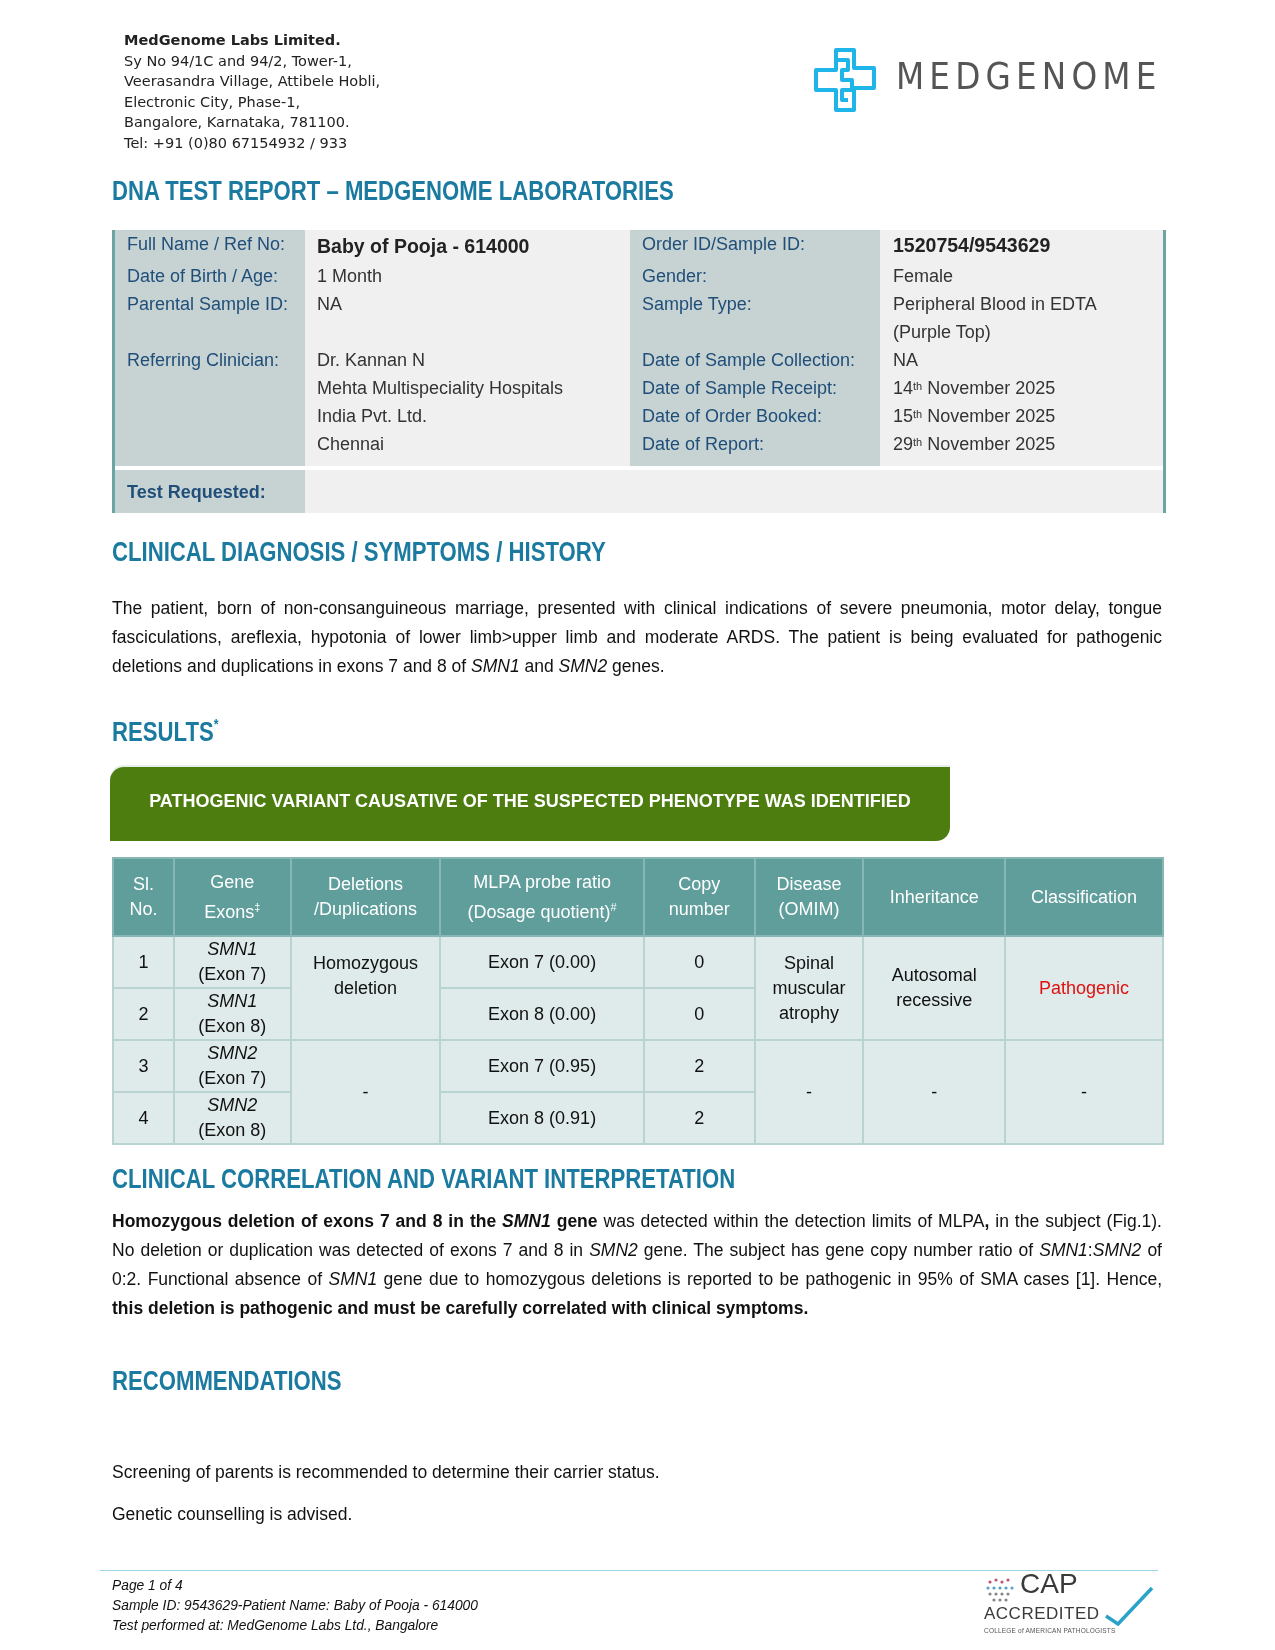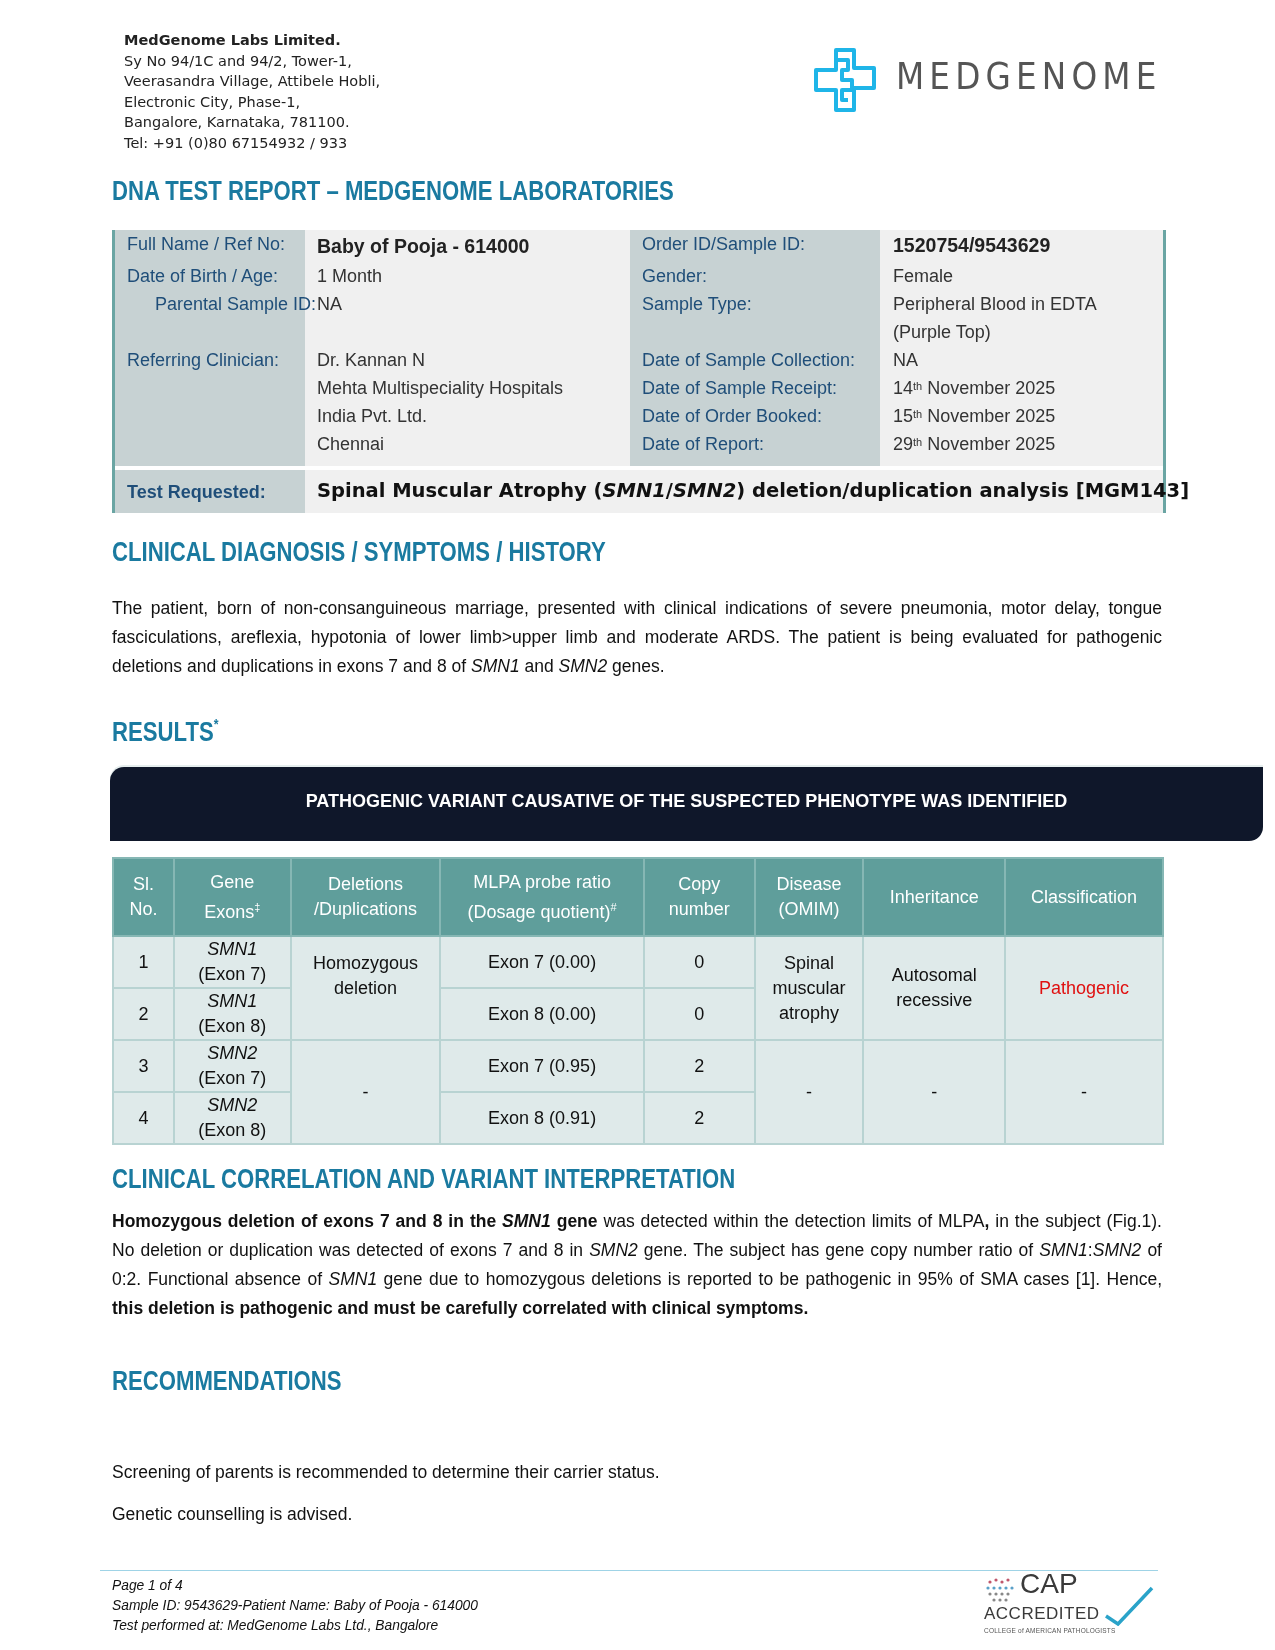--- a/index.html
+++ b/index.html
@@ -45,21 +45,21 @@
 
   
   .para { left: 112px; width: 1050px; font-family: "Liberation Sans", sans-serif; font-size: 17.5px;
           line-height: 29px; color: #111; text-align: justify; }
   .p1 { top: 594px; }
   .p2 { top: 1207px; }
   .p3 { top: 1500px; }
   .p4 { top: 1458px; }
 
   
-  .banner { left: 110px; top: 767px; width: 1153px; height: 74px; background: #0f172a;
+  .banner { left: 110px; top: 767px; width: 840px; height: 74px; background: #4d7c0f;
             border-radius: 14px 0 14px 0; box-shadow: 0 -2px 0 #e6eeee; }
   .banner span { position: absolute; left: 0; right: 0; top: 24px; text-align: center; color: #fff;
                  font-family: "Liberation Sans", sans-serif; font-weight: bold; font-size: 18px; }
 
   
   table.results { position: absolute; left: 112px; top: 857px; width: 1052px; border-collapse: collapse;
                   font-family: "Liberation Sans", sans-serif; }
   table.results th { background: #5f9e9b; color: #ffffff; font-weight: normal; font-size: 18px;
                      line-height: 25px; height: 76px; border: 2px solid #86b7b4; text-align: center; padding: 0 4px; }
   table.results td { background: #dfeaea; font-size: 18px; line-height: 25px; text-align: center;
@@ -105,21 +105,21 @@
 <div class="abs info">
   <div class="lab-col lc1"></div>
   <div class="lab-col lc2"></div>
   <div class="row-sep"></div>
   <div class="test-lab-bg"></div>
 
   <div class="cell lab" style="left:12px;top:0px;">Full Name / Ref No:</div>
   <div class="cell val big" style="left:202px;top:2px;">Baby of Pooja - 614000</div>
   <div class="cell lab" style="left:12px;top:32px;">Date of Birth / Age:</div>
   <div class="cell val" style="left:202px;top:32px;">1 Month</div>
-  <div class="cell lab" style="left:12px;top:60px;margin-left:28px;">Parental Sample ID:</div>
+  <div class="cell lab" style="left:12px;top:60px;">Parental Sample ID:</div>
   <div class="cell val" style="left:202px;top:60px;">NA</div>
   <div class="cell lab" style="left:12px;top:116px;">Referring Clinician:</div>
   <div class="cell val" style="left:202px;top:116px;">Dr. Kannan N</div>
   <div class="cell val" style="left:202px;top:144px;">Mehta Multispeciality Hospitals</div>
   <div class="cell val" style="left:202px;top:172px;text-align:right;">India Pvt. Ltd.</div>
   <div class="cell val" style="left:202px;top:200px;">Chennai</div>
 
   <div class="cell lab" style="left:527px;top:0px;">Order ID/Sample ID:</div>
   <div class="cell val big" style="left:778px;top:1px;">1520754/9543629</div>
   <div class="cell lab" style="left:527px;top:32px;">Gender:</div>
@@ -130,21 +130,20 @@
   <div class="cell lab" style="left:527px;top:116px;">Date of Sample Collection:</div>
   <div class="cell val" style="left:778px;top:116px;">NA</div>
   <div class="cell lab" style="left:527px;top:144px;">Date of Sample Receipt:</div>
   <div class="cell val" style="left:778px;top:144px;"><span>14</span><sup class="th">th</sup><span> November 2025</span></div>
   <div class="cell lab" style="left:527px;top:172px;">Date of Order Booked:</div>
   <div class="cell val" style="left:778px;top:172px;"><span>15</span><sup class="th">th</sup><span> November 2025</span></div>
   <div class="cell lab" style="left:527px;top:200px;">Date of Report:</div>
   <div class="cell val" style="left:778px;top:200px;"><span>29</span><sup class="th">th</sup><span> November 2025</span></div>
 
   <div class="cell lab test-lab" style="left:12px;top:248px;">Test Requested:</div>
-  <div class="cell test-val" style="left:202px;top:247px;"><span>Spinal Muscular Atrophy (</span><i>SMN1</i><span>/</span><i>SMN2</i><span>) deletion/duplication analysis [MGM143]</span></div>
 </div>
 
 <div class="abs h h2">CLINICAL DIAGNOSIS / SYMPTOMS / HISTORY</div>
 <div class="abs para p1"><span>The patient, born of non-consanguineous marriage, presented with clinical indications of severe pneumonia, motor delay, tongue fasciculations, areflexia, hypotonia of lower limb&gt;upper limb and moderate ARDS. The patient is being evaluated for pathogenic deletions and duplications in exons 7 and 8 of </span><i>SMN1</i><span> and </span><i>SMN2</i><span> genes.</span></div>
 
 <div class="abs h h3"><span>RESULTS</span><sup>*</sup></div>
 <div class="abs banner">
   <span>PATHOGENIC VARIANT CAUSATIVE OF THE SUSPECTED PHENOTYPE WAS IDENTIFIED</span>
 </div>
 

